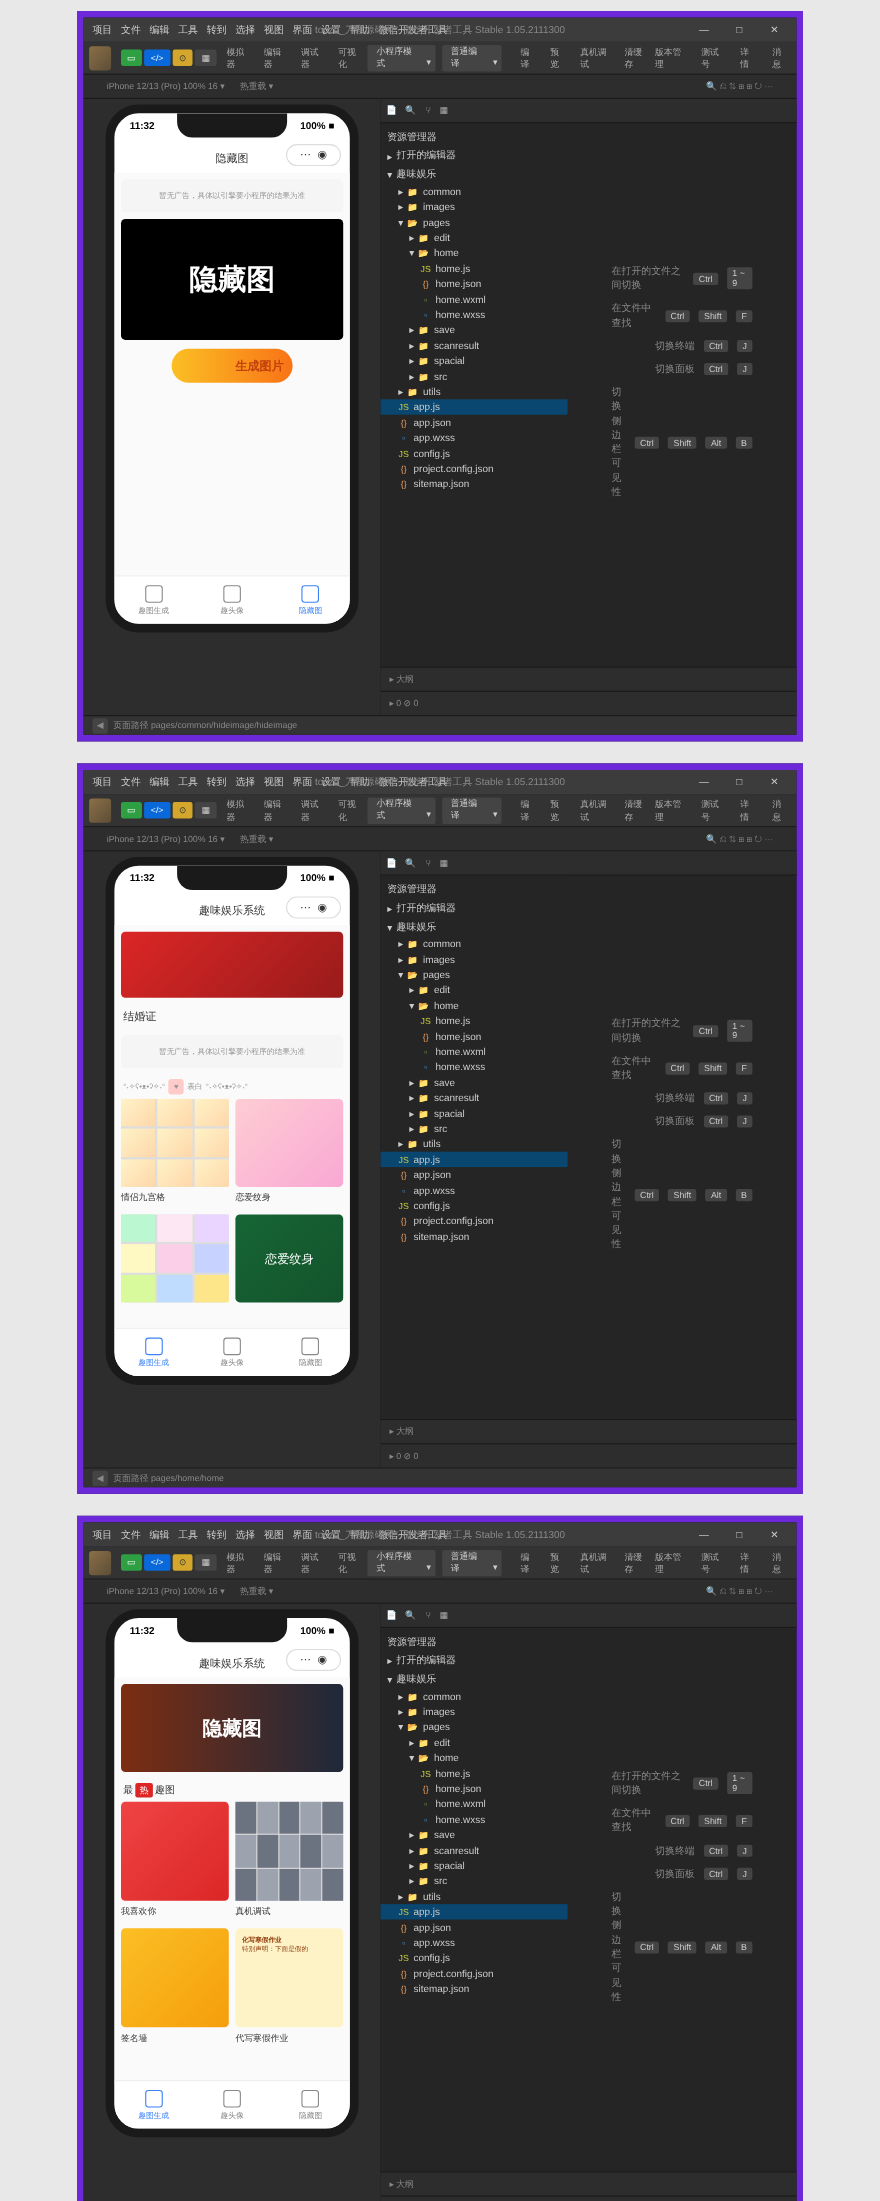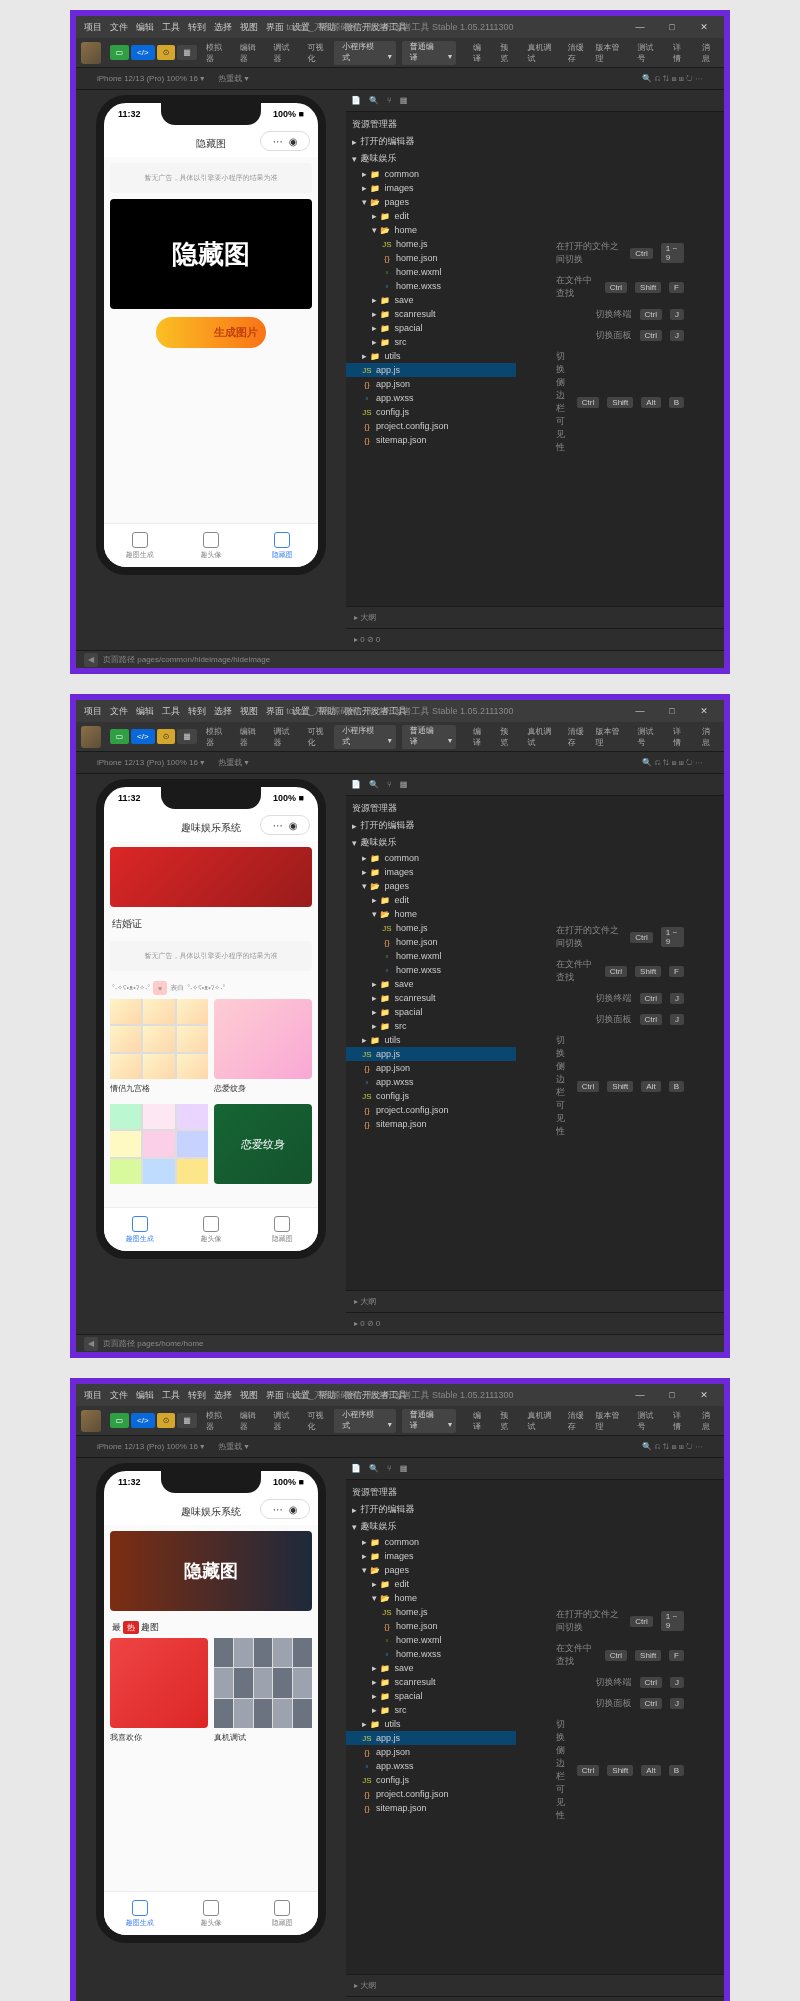--- a/index.html
+++ b/index.html
@@ -627,20 +627,30 @@
                   <div></div>
                   <div></div>
                   <div></div>
                   <div></div>
                   <div></div>
                   <div></div>
                 </div>
                 <div class="gctitle">真机调试</div>
               </div>
           </div>
+          <div class="gridrow">
+            <div class="gridcard">
+                <div class="gcimg animecard"></div>
+                <div class="gctitle">签名墙</div>
+              </div>
+            <div class="gridcard">
+                <div class="gcimg notecard"><b>化写寒假作业</b><br><span>特别声明：下面是假的</span></div>
+                <div class="gctitle">代写寒假作业</div>
+              </div>
+          </div>
         </div>
         <div class="tabbar">
           <div class="tabitem active">
               <div class="tabicon"></div>
               <span>趣图生成</span>
             </div>
           <div class="tabitem">
               <div class="tabicon"></div>
               <span>趣头像</span>
             </div>

